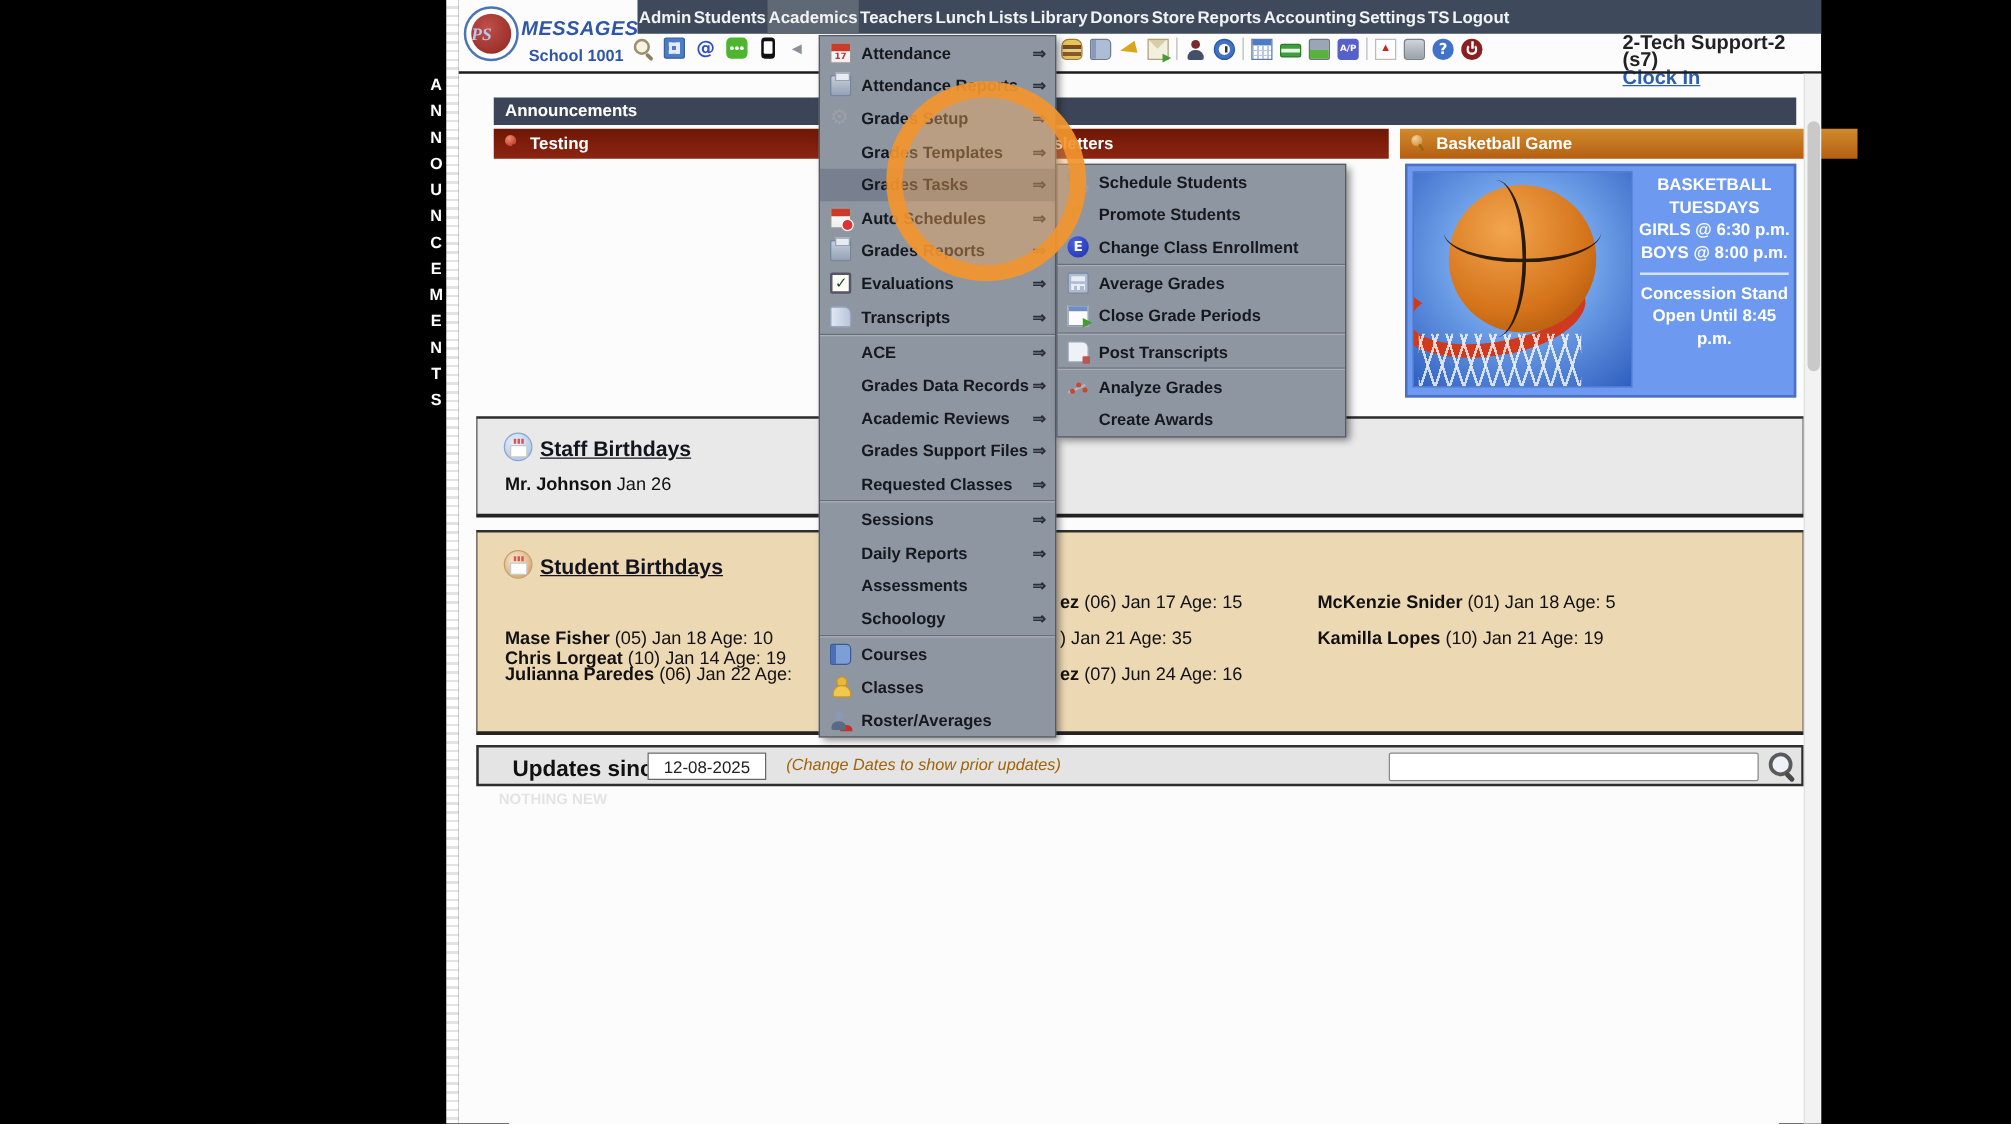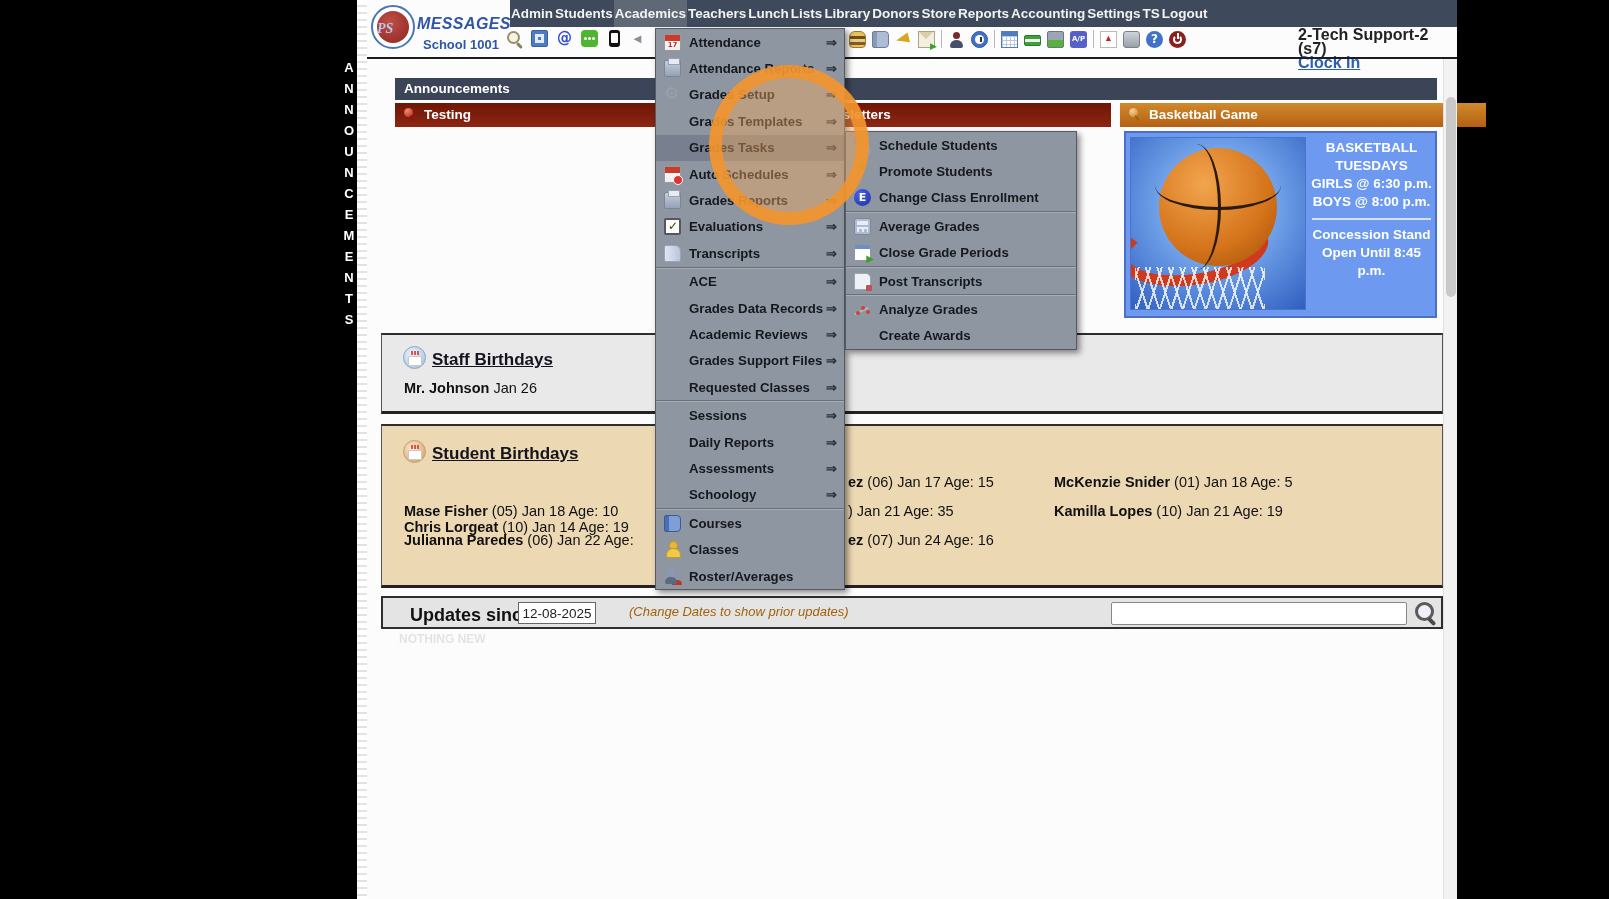--- a/index.html
+++ b/index.html
@@ -146,21 +146,21 @@
   .cake{width:23px;height:23px;border-radius:50%;position:absolute;border:1px solid #8aa6cc;
     background:radial-gradient(circle at 40% 35%,#eef4fc,#9dbbe0);}
   .cake.tan{border-color:#c8a06a;background:radial-gradient(circle at 40% 35%,#fbeeda,#cf9450);}
   .cake::before{content:"";position:absolute;left:4px;top:9px;width:12px;height:8px;background:#fff;border:1px solid #c9c9c9;border-radius:1px;}
   .cake::after{content:"";position:absolute;left:7px;top:4px;width:2px;height:4px;background:#d9534f;box-shadow:3px 0 0 #d9534f,6px 0 0 #d9534f;}
   .btitle{position:absolute;font-size:17px;font-weight:bold;text-decoration:underline;color:#14141f;}
   .bentry{position:absolute;font-size:14.5px;color:#111;white-space:nowrap;}
   .bentry b{font-weight:bold;}
   .updbar{position:absolute;left:381px;top:596px;width:1062px;height:33px;background:#e4e4e4;border:2px solid #2e2e2e;}
   .updlabel{position:absolute;left:15px;top:7px;font-size:18px;font-weight:bold;color:#111;margin-left:12px;}
-  .datein{position:absolute;left:135px;top:4px;width:78px;height:22px;border:1px solid #666;text-align:center;font-size:13.5px;color:#222;background:#fff;}
+  .datein{position:absolute;left:135px;top:4px;width:95px;height:22px;border:1px solid #666;text-align:center;font-size:13.5px;color:#222;background:#fff;}
   .updnote{position:absolute;left:246px;top:6px;font-size:13px;font-style:italic;color:#a16207;}
   .searchin{position:absolute;left:728px;top:4px;width:296px;height:23px;border:1px solid #888;border-radius:2px;background:#fff;}
   .mag24{position:absolute;left:1030px;top:2px;width:26px;height:26px;}
   .mag24::before{content:"";position:absolute;left:2px;top:2px;width:13px;height:13px;border:3px solid #5a5a5a;border-radius:50%;background:#eef2f8;}
   .mag24::after{content:"";position:absolute;left:17px;top:17px;width:9px;height:4px;background:#4a4a4a;transform:rotate(45deg);transform-origin:0 0;border-radius:2px;}
   .faint{position:absolute;left:399px;top:632px;font-size:12px;font-weight:bold;color:rgba(50,50,50,.12);}
   .sbtrack{position:absolute;left:1443px;top:59px;width:14px;height:840px;background:#f2f2f2;border-left:1px solid #e0e0e0;}
   .sbthumb{position:absolute;left:2px;top:38px;width:10px;height:200px;background:#c9c9c9;border-radius:5px;}
 </style>
 </head>

